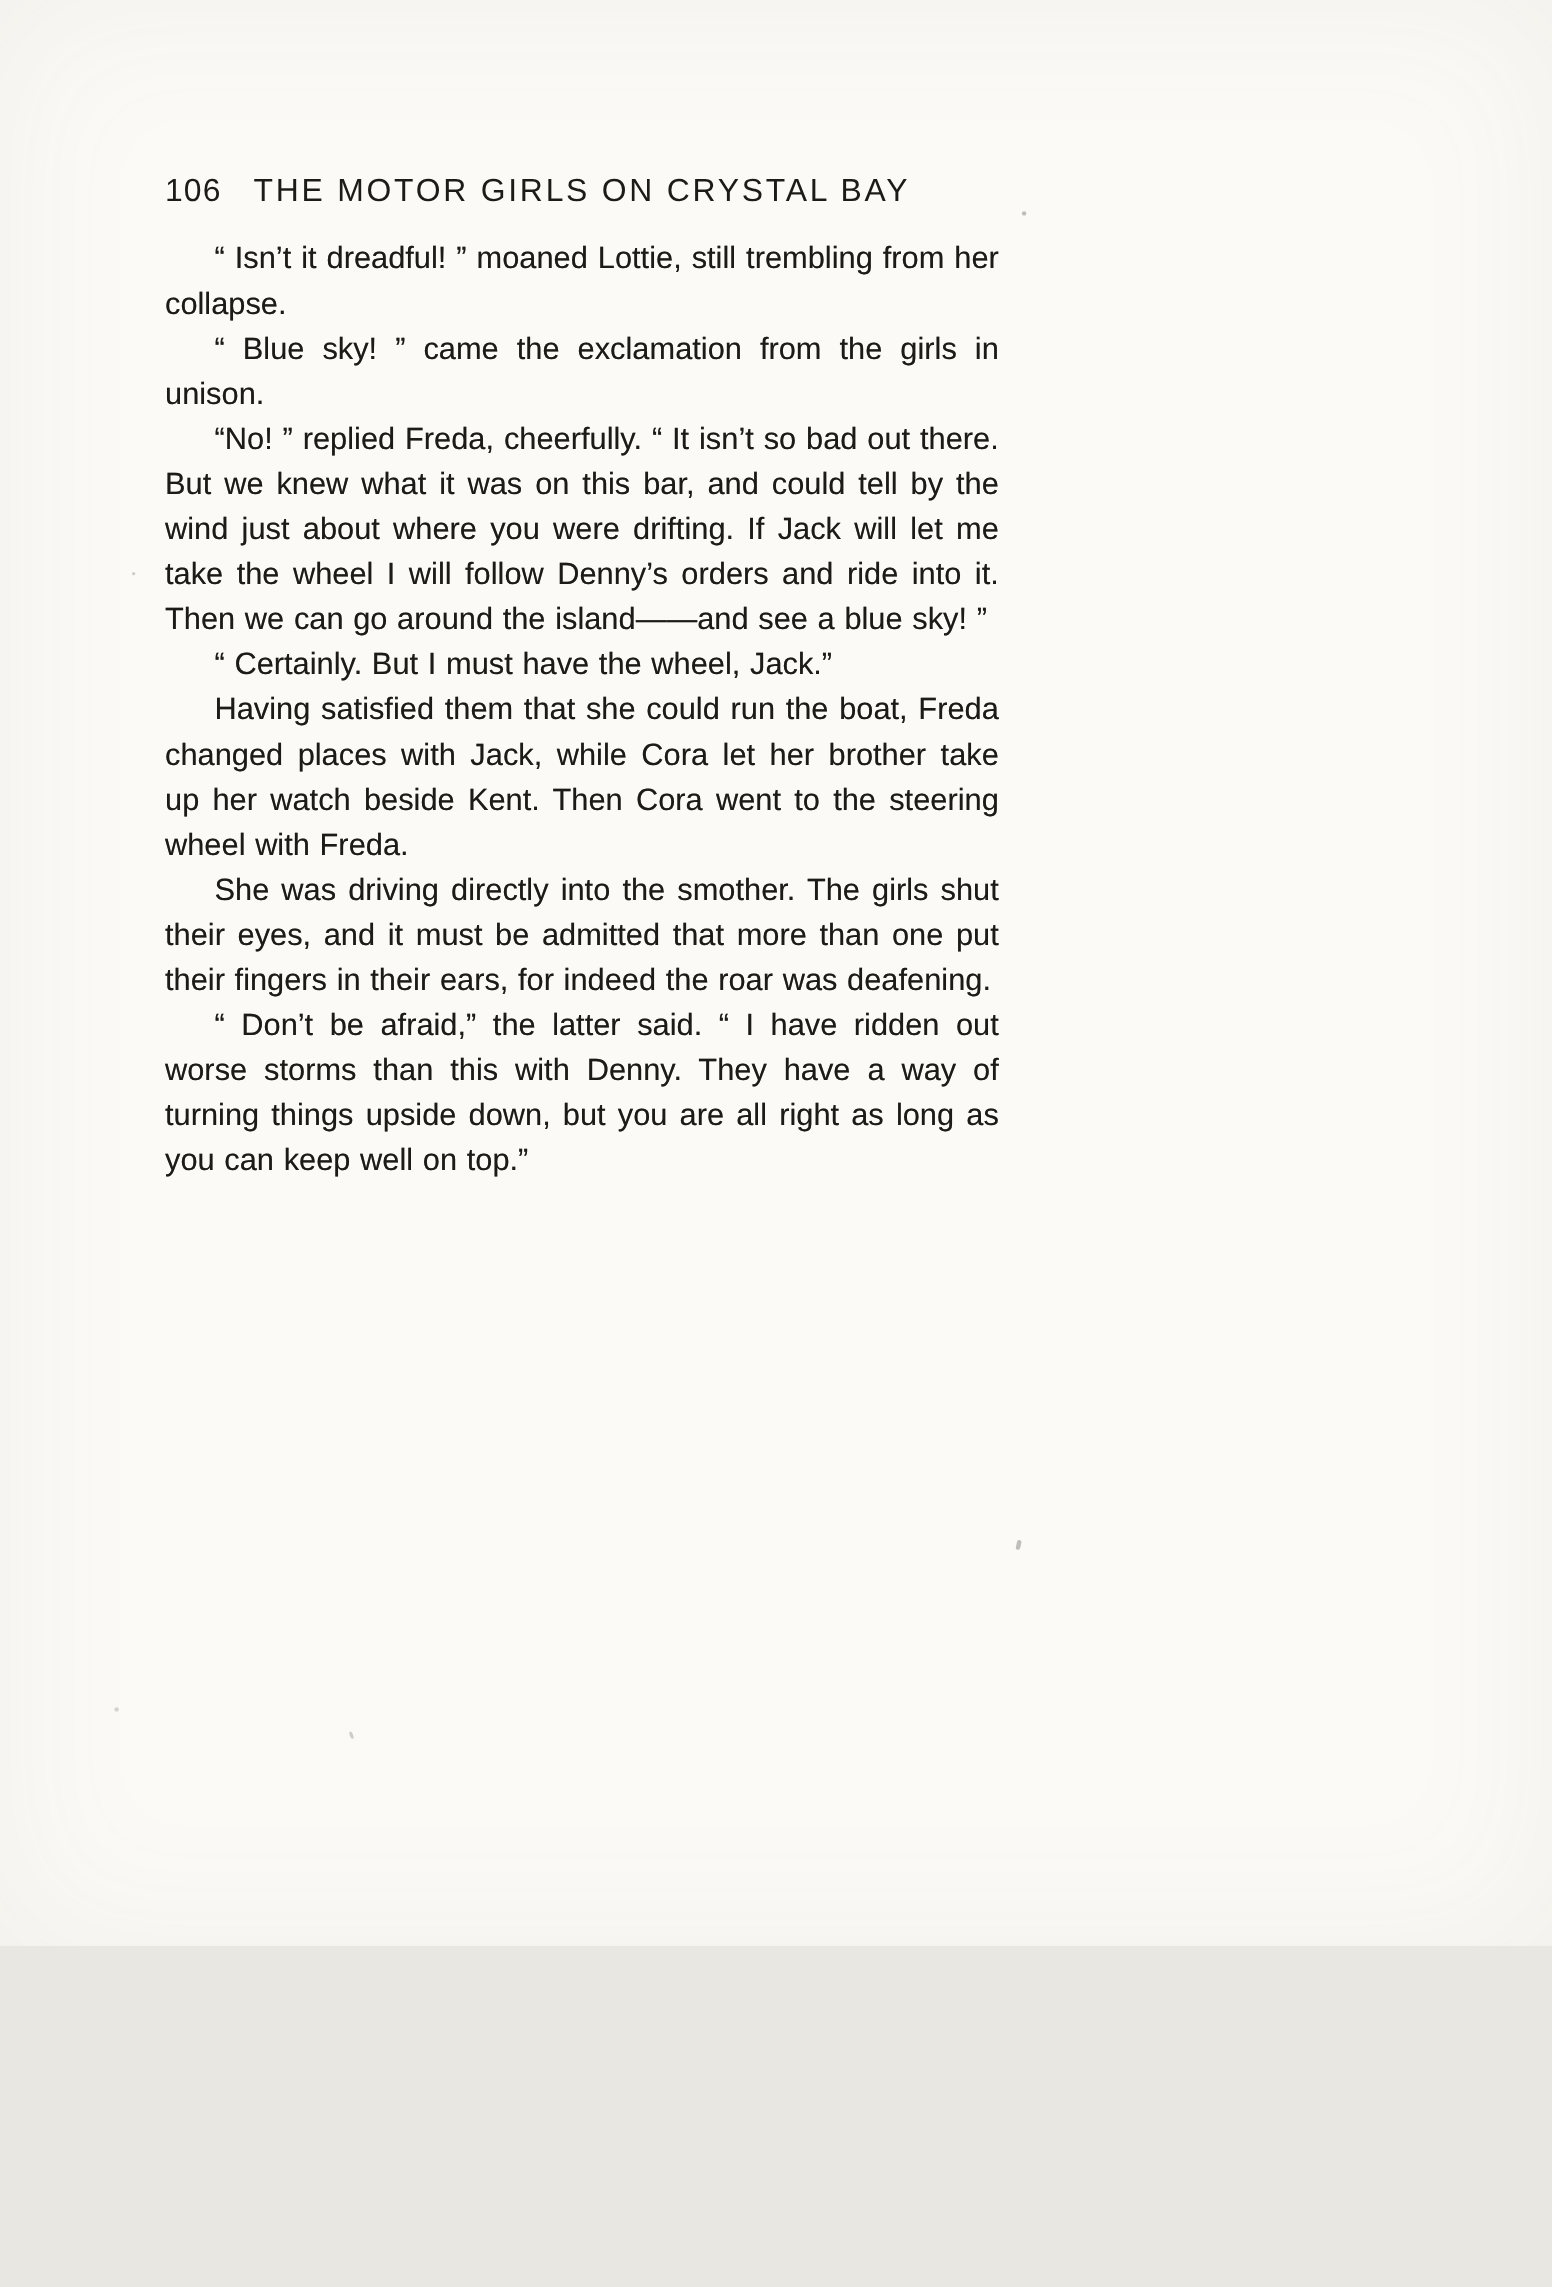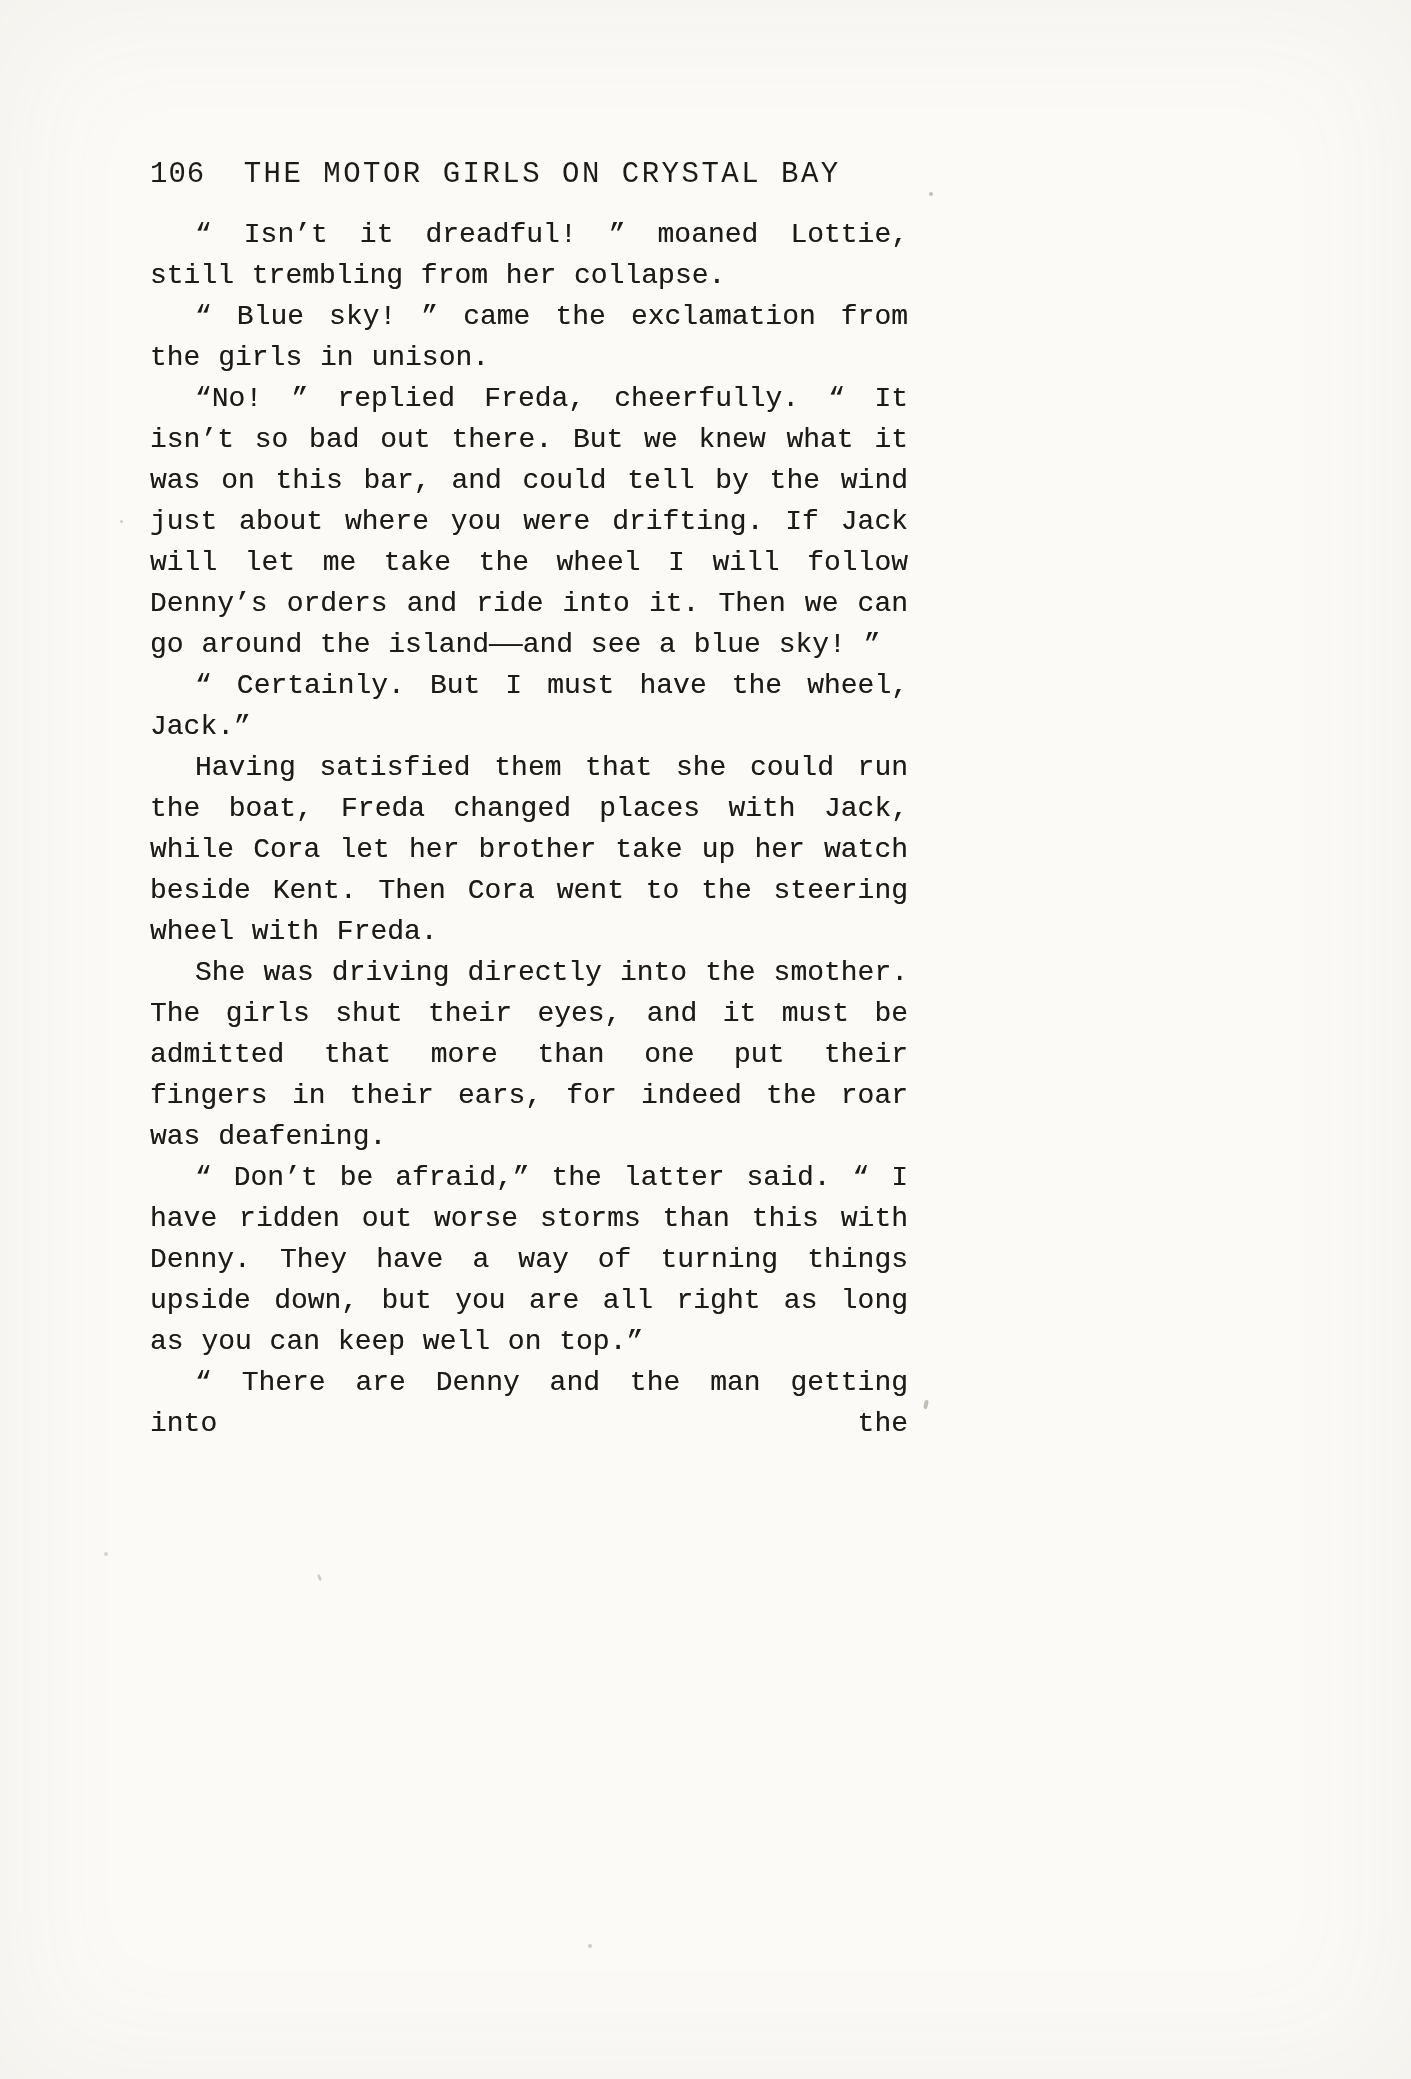--- a/index.html
+++ b/index.html
@@ -4,24 +4,24 @@
 <style>
   :root{
     --paper:#fbfaf7;
     --ink:#1d1b18;
   }
   html,body{margin:0;padding:0;}
   body{background:#e9e7e2;}
   .scan-page{
     position:relative;
     width:1411px;
-    height:2079px;
+    height:1769px;
     background:var(--paper);
     overflow:hidden;
-    font-family:Liberation Mono, monospace;
+    font-family:Liberation Sans, sans-serif;
     color:var(--ink);
     box-shadow:inset 0 0 140px rgba(120,110,90,0.07);
   }
   .running-head{
     position:absolute;
     top:158px;
     left:150px;
     width:770px;
     font-size:29px;
     white-space:nowrap;
@@ -74,21 +74,20 @@
   </header>
 
   <main class="body-text">
       <p class="indent">“ Isn’t it dreadful! ” moaned Lottie, still trembling from her collapse.</p>
       <p class="indent">“ Blue sky! ” came the exclamation from the girls in unison.</p>
       <p class="indent">“No! ” replied Freda, cheerfully. “ It isn’t so bad out there. But we knew what it was on this bar, and could tell by the wind just about where you were drifting. If Jack will let me take the wheel I will follow Denny’s orders and ride into it. Then we can go around the island——and see a blue sky! ”</p>
       <p class="indent">“ Certainly. But I must have the wheel, Jack.”</p>
       <p class="indent">Having satisfied them that she could run the boat, Freda changed places with Jack, while Cora let her brother take up her watch beside Kent. Then Cora went to the steering wheel with Freda.</p>
       <p class="indent">She was driving directly into the smother. The girls shut their eyes, and it must be admitted that more than one put their fingers in their ears, for indeed the roar was deafening.</p>
       <p class="indent">“ Don’t be afraid,” the latter said. “ I have ridden out worse storms than this with Denny. They have a way of turning things upside down, but you are all right as long as you can keep well on top.”</p>
-      <p class="indent cont">“ There are Denny and the man getting into the</p>
     </main>
 
   <div class="speck s1"></div>
   <div class="speck s2"></div>
   <div class="speck s3"></div>
   <div class="speck s4"></div>
   <div class="speck s5"></div>
   <div class="speck s6"></div>
 
 </div>

